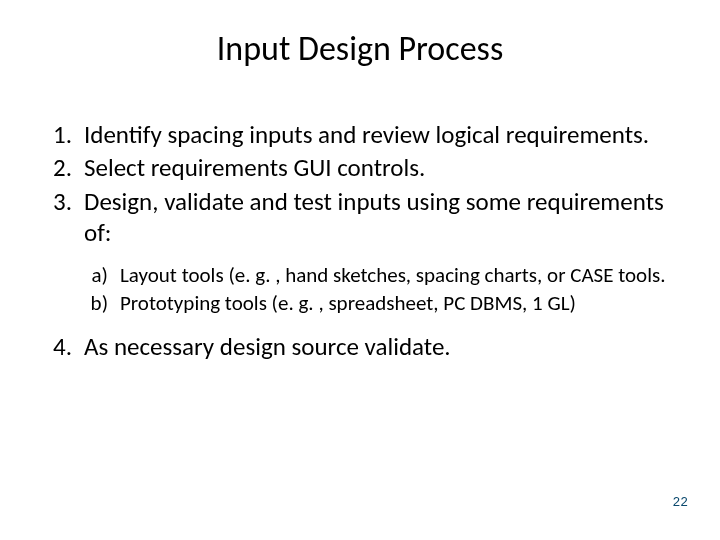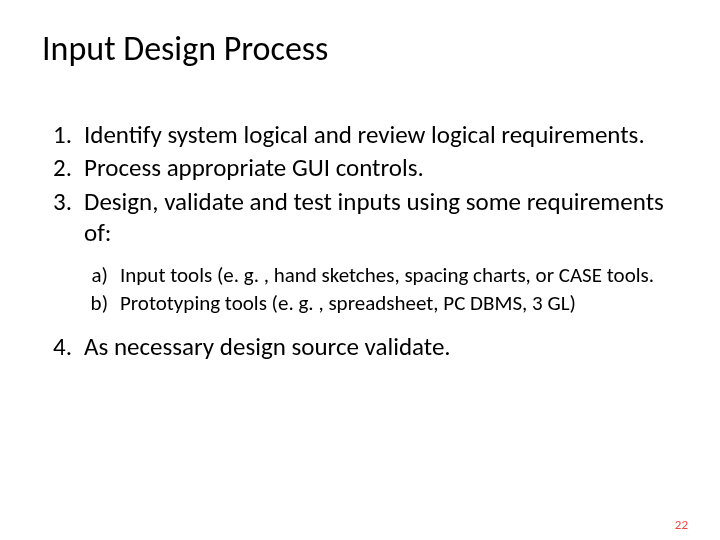--- a/index.html
+++ b/index.html
@@ -18,21 +18,21 @@
     }
     .slide {
       width: 100%;
       height: 100%;
       padding: 24px 42px 30px 42px;
       position: relative;
     }
     .title {
       font-size: 34px;
       font-weight: 400;
-      text-align: left;
+      text-align: center;
       margin-bottom: 50px;
       margin-top: 4px;
     }
     .main-list {
       list-style: none;
       counter-reset: main;
     }
     .main-item {
       font-size: 25px;
       line-height: 1.25;
@@ -64,55 +64,56 @@
       min-width: 36px;
       text-align: right;
       padding-right: 12px;
       flex-shrink: 0;
     }
     .sub-text {
       flex: 1;
     }
     .page-number {
       position: absolute;
-      bottom: 8px;
+      bottom: 30px;
       right: 32px;
       font-size: 13px;
-      color: #ef4444;
+      color: #0c4a6e;
+      font-family: Liberation Mono, monospace;
     }
   </style>
 </head>
 <body>
 
 <div class="slide">
   <h1 class="title">Input Design Process</h1>
 
   <ol class="main-list">
     <li class="main-item">
       <span class="main-num">1.</span>
-      <span class="main-text">Identify system logical and review logical requirements.</span>
+      <span class="main-text">Identify spacing inputs and review logical requirements.</span>
     </li>
     <li class="main-item">
       <span class="main-num">2.</span>
-      <span class="main-text">Process appropriate GUI controls.</span>
+      <span class="main-text">Select requirements GUI controls.</span>
     </li>
     <li class="main-item">
       <span class="main-num">3.</span>
       <span class="main-text">Design, validate and test inputs using some requirements of:</span>
     </li>
   </ol>
 
   <ol class="sub-list">
     <li class="sub-item">
       <span class="sub-num">a)</span>
-      <span class="sub-text">Input tools (e. g. , hand sketches, spacing charts, or CASE tools.</span>
+      <span class="sub-text">Layout tools (e. g. , hand sketches, spacing charts, or CASE tools.</span>
     </li>
     <li class="sub-item">
       <span class="sub-num">b)</span>
-      <span class="sub-text">Prototyping tools (e. g. , spreadsheet, PC DBMS, 3 GL)</span>
+      <span class="sub-text">Prototyping tools (e. g. , spreadsheet, PC DBMS, 1 GL)</span>
     </li>
   </ol>
 
   <ol class="main-list">
     <li class="main-item">
       <span class="main-num">4.</span>
       <span class="main-text">As necessary design source validate.</span>
     </li>
   </ol>
 

